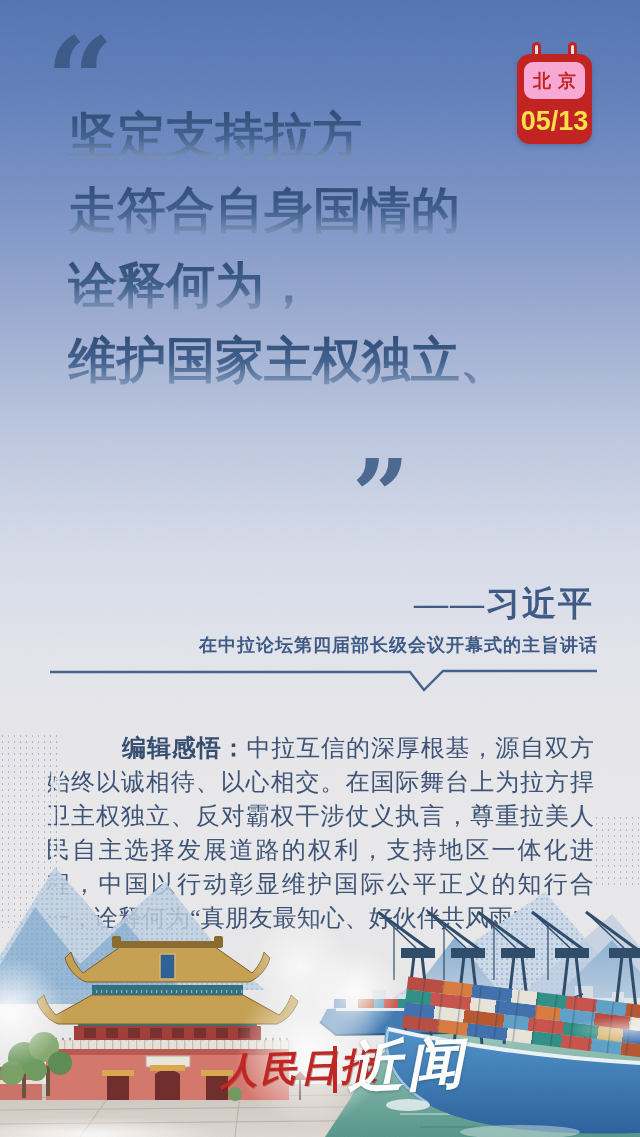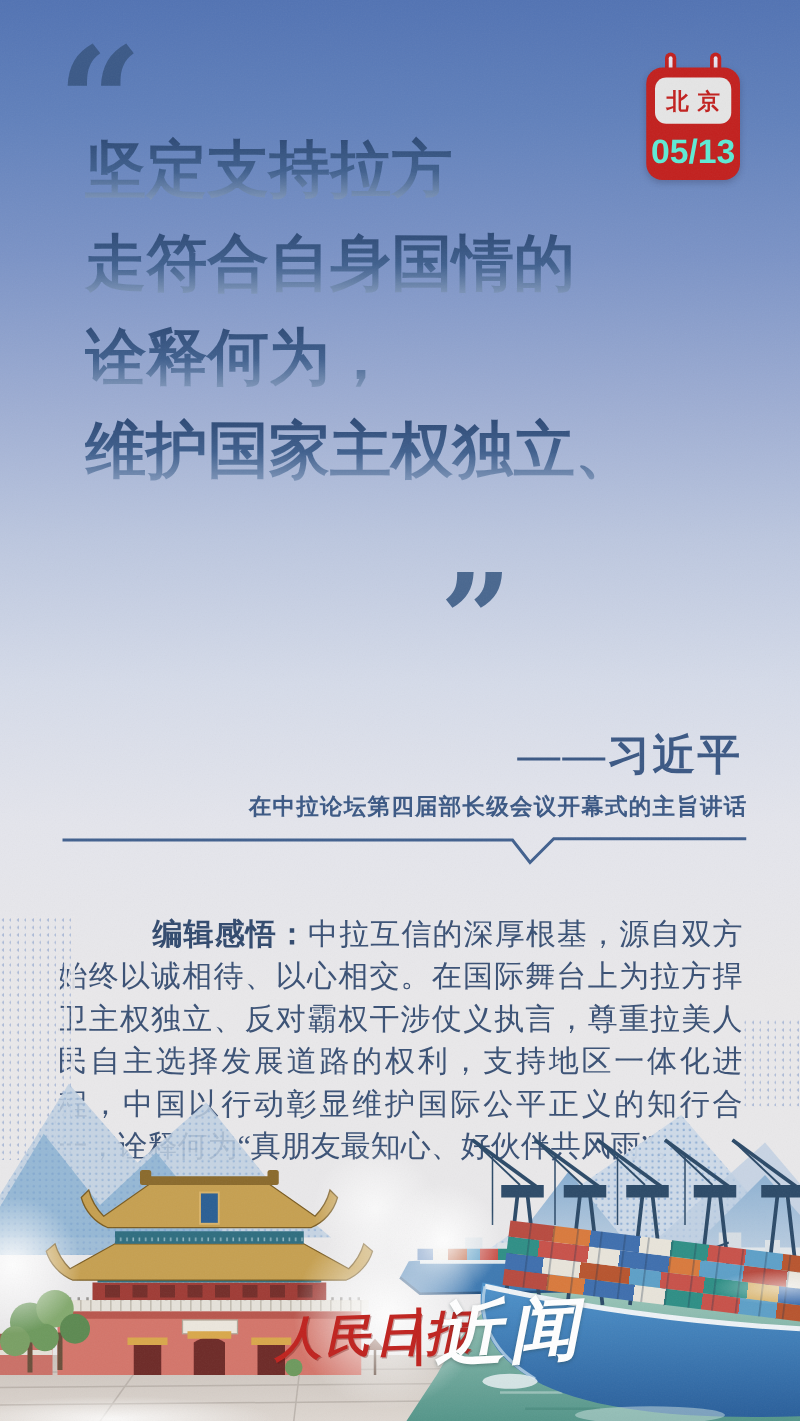--- a/index.html
+++ b/index.html
@@ -9,24 +9,24 @@
     background:linear-gradient(180deg,
       #5273b3 0%, #6080bb 8%, #7b93c6 18%, #9cacd2 28%,
       #bcc7df 38%, #d5dbe9 48%, #e4e5ec 58%, #e9e8ea 70%, #e9e8e9 100%);
   }
   
   .calendar{position:absolute;left:517px;top:42px;width:76px;height:102px;}
   .cal-hook{position:absolute;top:0;width:9px;height:22px;border-radius:5px;background:#c2201e;}
   .cal-hook i{position:absolute;left:3px;top:3px;width:3px;height:11px;border-radius:2px;background:#e7e4ef;}
   .hook-l{left:15px;} .hook-r{left:51px;}
   .cal-body{position:absolute;top:12px;left:0;width:75px;height:90px;background:#c2201e;border-radius:13px;box-shadow:0 2px 5px rgba(30,30,60,.25);}
-  .cal-city{position:absolute;top:8px;left:7px;width:61px;height:37px;background:#e5e5e5;border-radius:9px;
+  .cal-city{position:absolute;top:8px;left:7px;width:61px;height:37px;background:#f9a8d4;border-radius:9px;
     color:#c2201e;font-weight:bold;font-size:18px;letter-spacing:7px;text-indent:7px;
     display:flex;align-items:center;justify-content:center;font-family:"Liberation Serif",serif;}
-  .cal-date{position:absolute;bottom:7px;left:0;width:100%;text-align:center;color:#5eead4;font-weight:bold;font-size:27px;}
+  .cal-date{position:absolute;bottom:7px;left:0;width:100%;text-align:center;color:#fde047;font-weight:bold;font-size:27px;}
   
   .quote-open{position:absolute;left:46px;top:22px;font-family:"DejaVu Serif",serif;
     font-size:118px;line-height:1;font-weight:bold;color:#3b5987;}
   .quote-lines{position:absolute;left:52px;top:98px;
     font-family:"Liberation Serif",serif;font-size:49px;font-weight:700;line-height:75px;
     background:linear-gradient(180deg,#2b4773 12%,#40608e 52%,#94a8c8 94%);
     background-size:100% 75px;background-repeat:repeat;
     -webkit-background-clip:text;background-clip:text;color:transparent;margin-left:16px;}
   .quote-lines span{display:block;white-space:nowrap;}
   .quote-close{position:absolute;left:352px;top:445px;font-family:"DejaVu Serif",serif;

